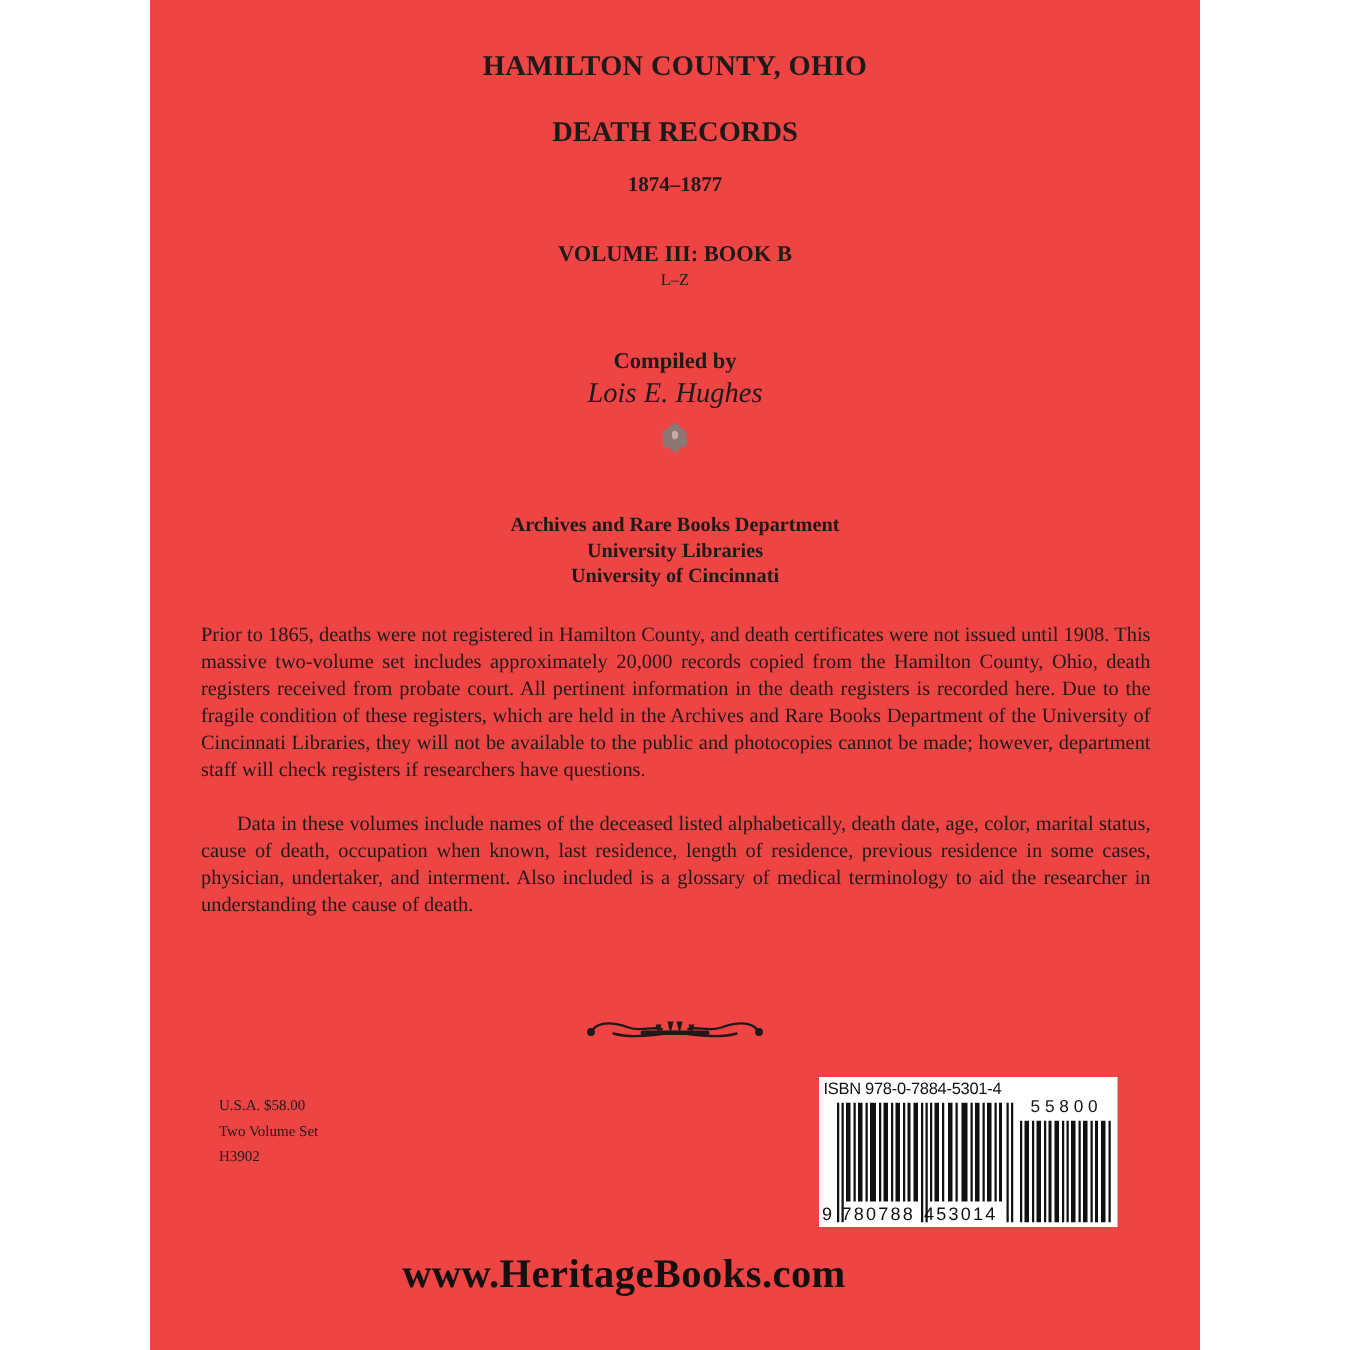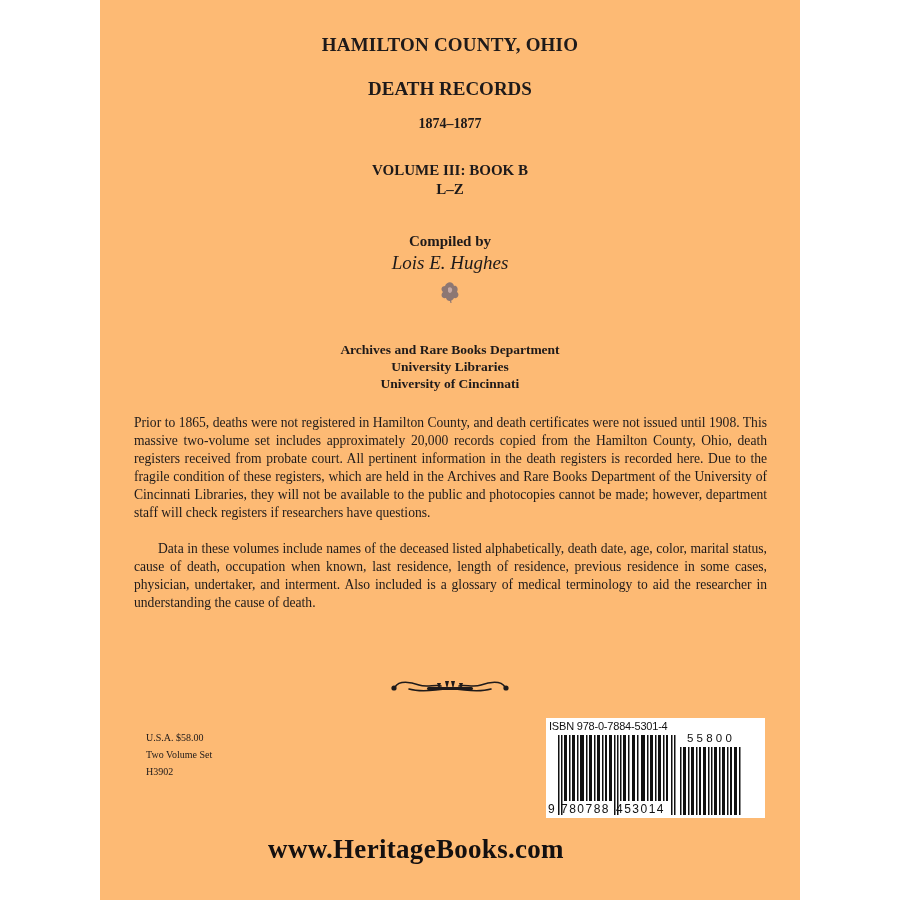--- a/index.html
+++ b/index.html
@@ -8,28 +8,28 @@
       background: #ffffff;
       position: relative;
       overflow: hidden;
       font-family: "Liberation Serif", "DejaVu Serif", serif;
       color: #1e1a1a;
     }
     .page {
       position: absolute;
       left: 100px; top: 0;
       width: 700px; height: 900px;
-      background: #fdba74;
+      background: #ef4444;
     }
     .center { position: absolute; left: 0; width: 700px; text-align: center; }
     .t1 { top: 34px; font-size: 19px; font-weight: bold; letter-spacing: 0.2px; }
     .t2 { top: 78px; font-size: 19px; font-weight: bold; }
     .t3 { top: 116px; font-size: 14px; font-weight: bold; }
     .t4 { top: 162px; font-size: 15px; font-weight: bold; }
-    .t5 { top: 181px; font-size: 15px; font-weight: bold; }
+    .t5 { top: 181px; font-size: 11px; font-weight: normal; }
     .compiled { top: 233px; font-size: 15px; font-weight: bold; }
     .author { top: 252px; font-size: 19px; font-style: italic; }
     .fleuron { top: 280px; left: 339px; width: 22px; height: 24px; position: absolute; }
     .prep { font-size: 13.5px; font-weight: bold; line-height: 17px; }
     .prep1 { top: 324px; }
     .prep2 { top: 341px; }
     .prep3 { top: 358px; }
     .prep4 { top: 375px; }
     .body-text {
       position: absolute;
@@ -44,21 +44,20 @@
     .price { position: absolute; left: 46px; font-size: 10px; line-height: 17px; }
     .price1 { top: 729px; }
     .price2 { top: 746px; }
     .price3 { top: 763px; }
     .barcode-box {
       position: absolute;
       left: 446px; top: 718px;
       width: 199px; height: 100px;
       background: #ffffff;
       font-family: "Liberation Sans", "DejaVu Sans", sans-serif;
-      padding-left: 20px;
     }
     .isbn-label { position: absolute; left: 3px; top: 2px; font-size: 11px; color: #111; letter-spacing: -0.2px; }
     .addon-label { position: absolute; left: 141px; top: 14px; font-size: 11.5px; letter-spacing: 3.2px; color: #111; }
     .digits { position: absolute; top: 84px; font-size: 12px; color: #111; letter-spacing: 1.5px; }
     .d-first { left: 2px; }
     .d-left { left: 15px; }
     .d-right { left: 70px; }
     .bars-main { position: absolute; left: 12px; top: 17px; width: 118px; height: 80px; }
     .bars-addon { position: absolute; left: 134px; top: 29px; width: 62px; height: 68px; }
     .url {

